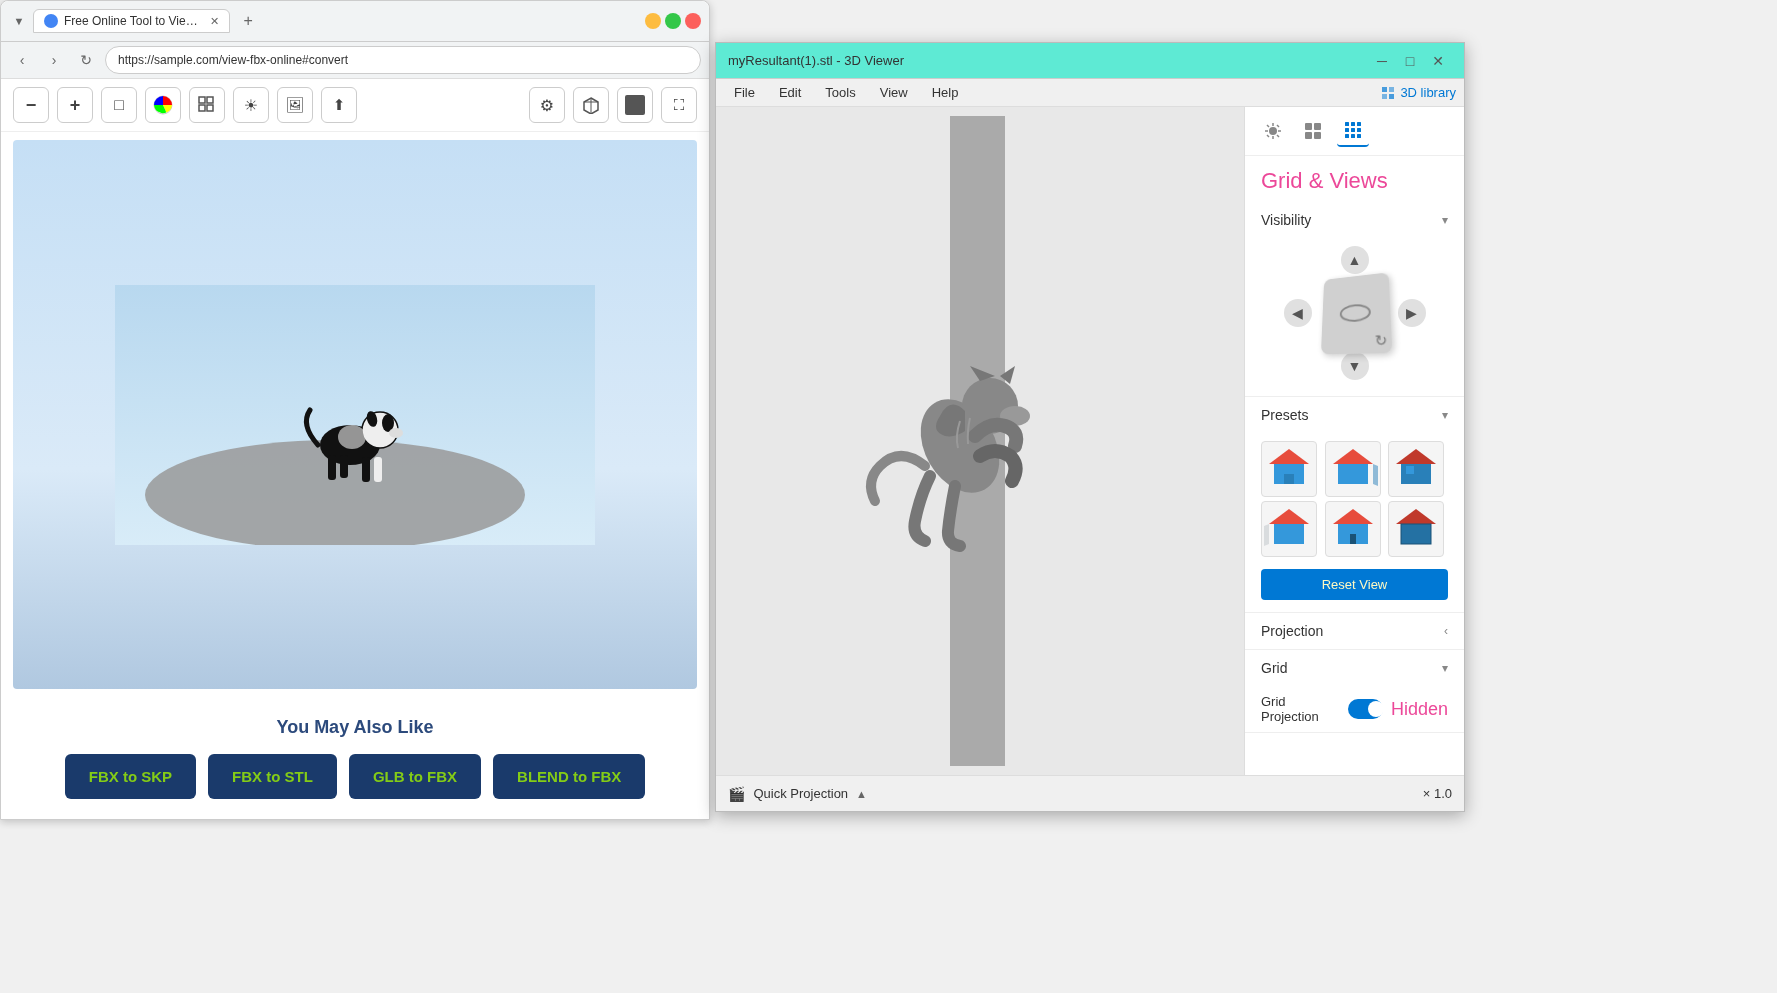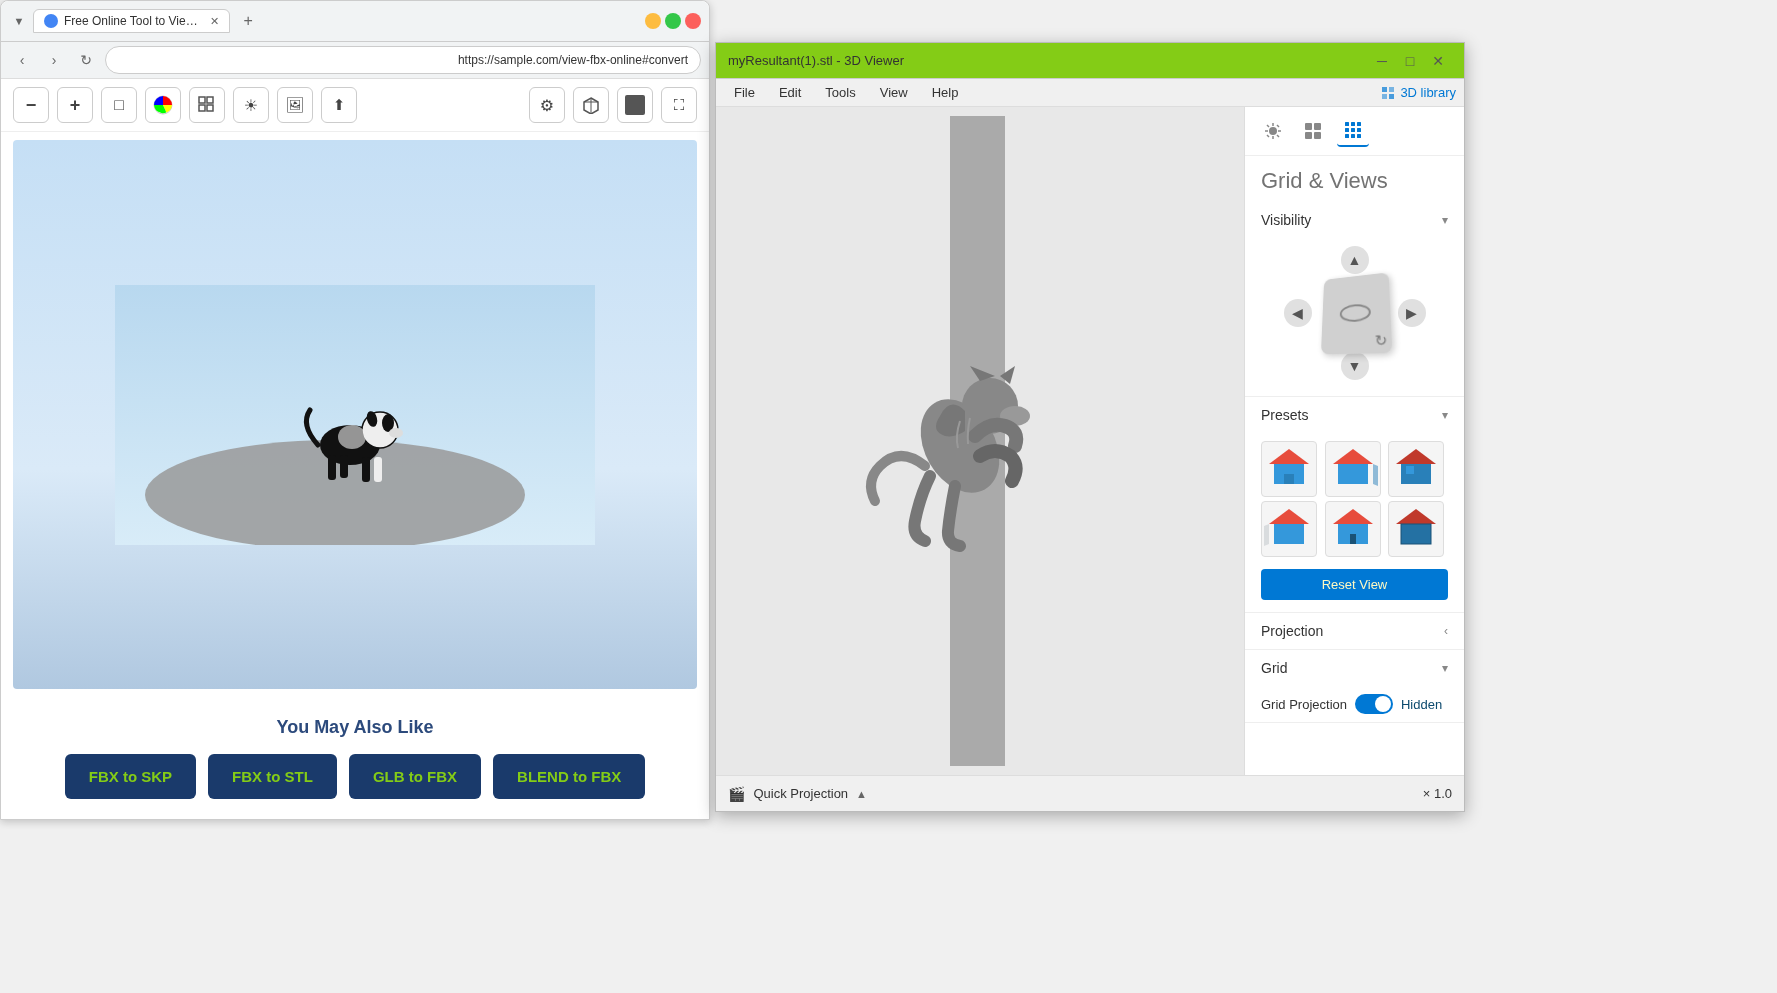--- a/index.html
+++ b/index.html
@@ -79,21 +79,20 @@
     }
     .address-bar {
       flex: 1;
       height: 28px;
       border: 1px solid #ccc;
       border-radius: 14px;
       padding: 0 12px;
       font-size: 12px;
       background: #fff;
       color: #333;
-      text-align: right;
     }
     .browser-content {
       flex: 1;
       overflow: hidden;
       display: flex;
       flex-direction: column;
       background: #fff;
     }
     
     .viewer-toolbar {
@@ -158,21 +157,21 @@
       width: 750px; height: 770px;
       background: #f5f5f5;
       border: 1px solid #bbb;
       box-shadow: 0 4px 16px rgba(0,0,0,0.3);
       display: flex;
       flex-direction: column;
     }
     .viewer-titlebar {
       display: flex;
       align-items: center;
-      background: #84cc16;
+      background: #5eead4;
       border-bottom: 1px solid #ccc;
       padding: 0 12px;
       height: 36px;
     }
     .viewer-title-text {
       flex: 1;
       font-size: 13px;
       color: #333;
     }
     .win-btn {
@@ -239,21 +238,21 @@
       border: none; background: transparent;
       cursor: pointer;
       border-radius: 4px;
       display: flex; align-items: center; justify-content: center;
       font-size: 16px; color: #555;
     }
     .panel-icon-btn.active { border-bottom: 2px solid #0078d4; color: #0078d4; }
     .panel-title {
       font-size: 22px;
       font-weight: 300;
-      color: #737373;
+      color: #ec4899;
       padding: 12px 16px 8px;
     }
     .panel-section {
       border-bottom: 1px solid #eee;
       padding: 0;
     }
     .panel-section-header {
       display: flex;
       align-items: center;
       padding: 10px 16px;
@@ -329,22 +328,22 @@
       width: 16px; height: 16px;
       background: #fff;
       border-radius: 50%;
       position: absolute;
       top: 2px;
       left: 2px;
       transition: left 0.2s;
     }
     .toggle-switch.on .toggle-knob { left: 20px; }
     .toggle-label {
-      font-size: 13px;
-      color: #0c4a6e;
+      font-size: 18px;
+      color: #ec4899;
     }
     
     .viewer-bottom-bar {
       height: 36px;
       background: #f0f0f0;
       border-top: 1px solid #ddd;
       display: flex;
       align-items: center;
       padding: 0 12px;
       gap: 8px;

